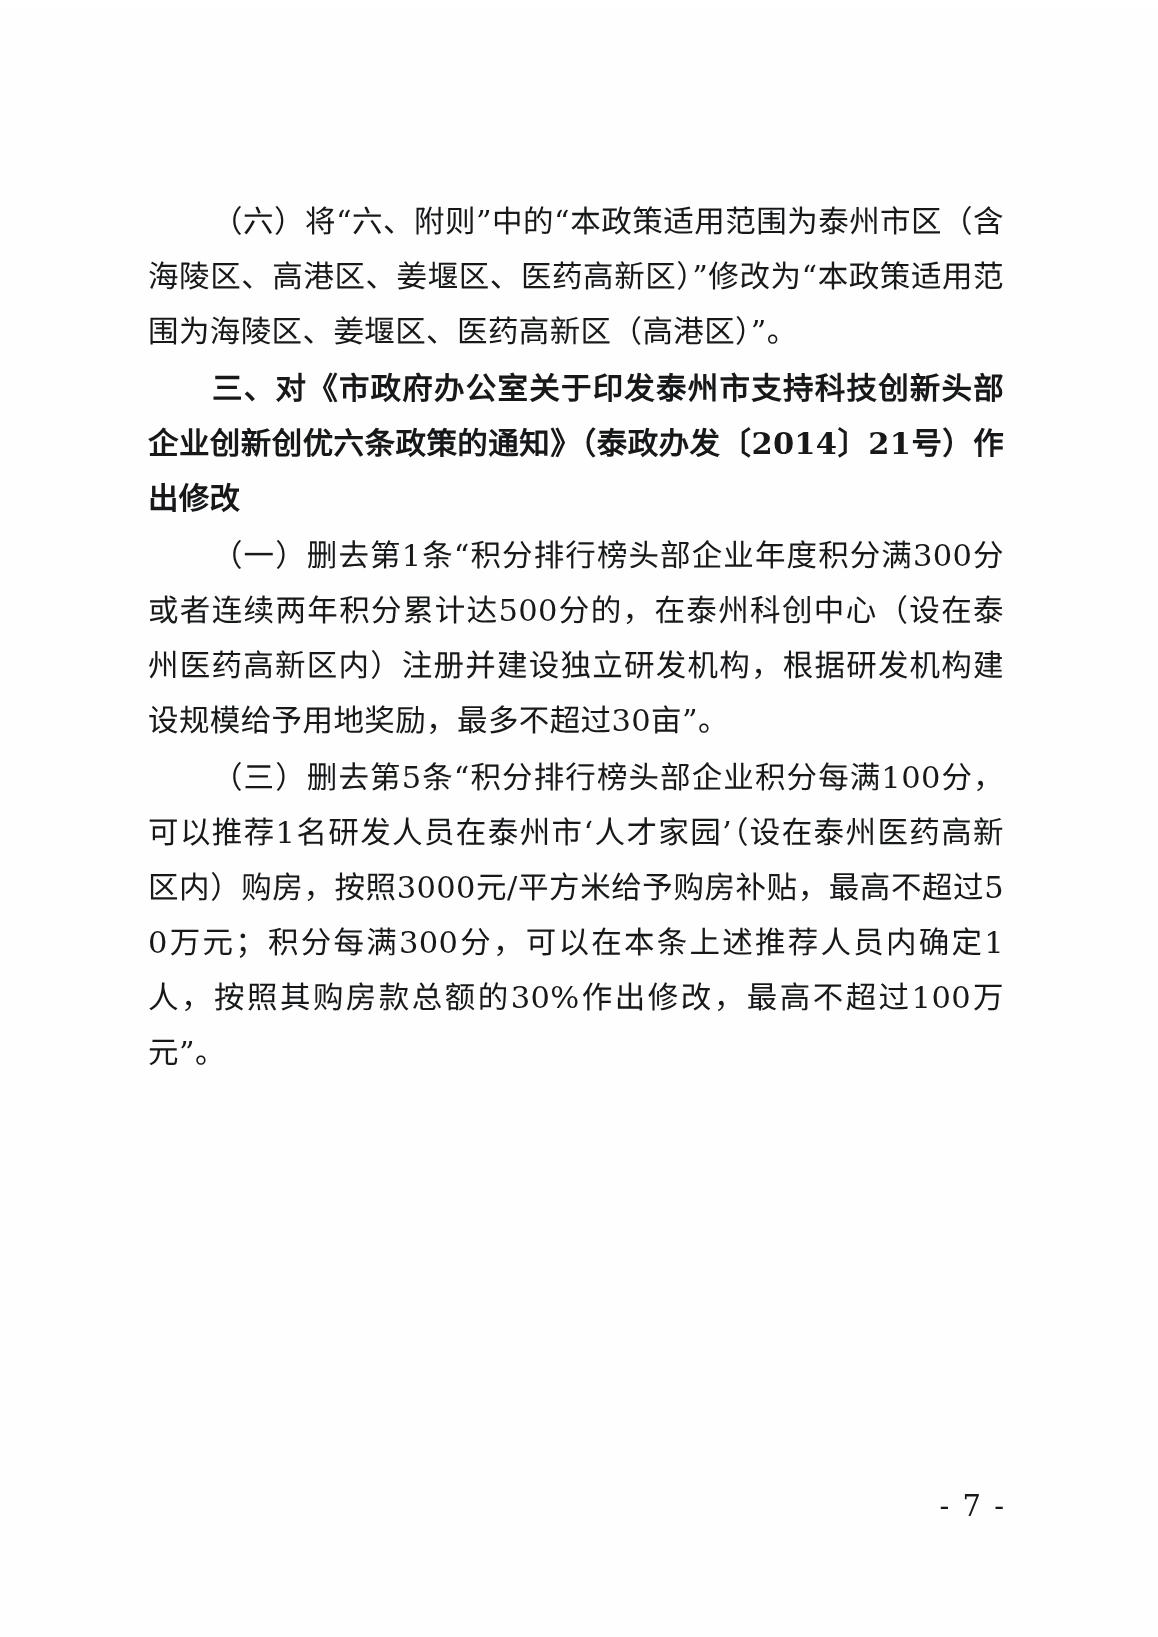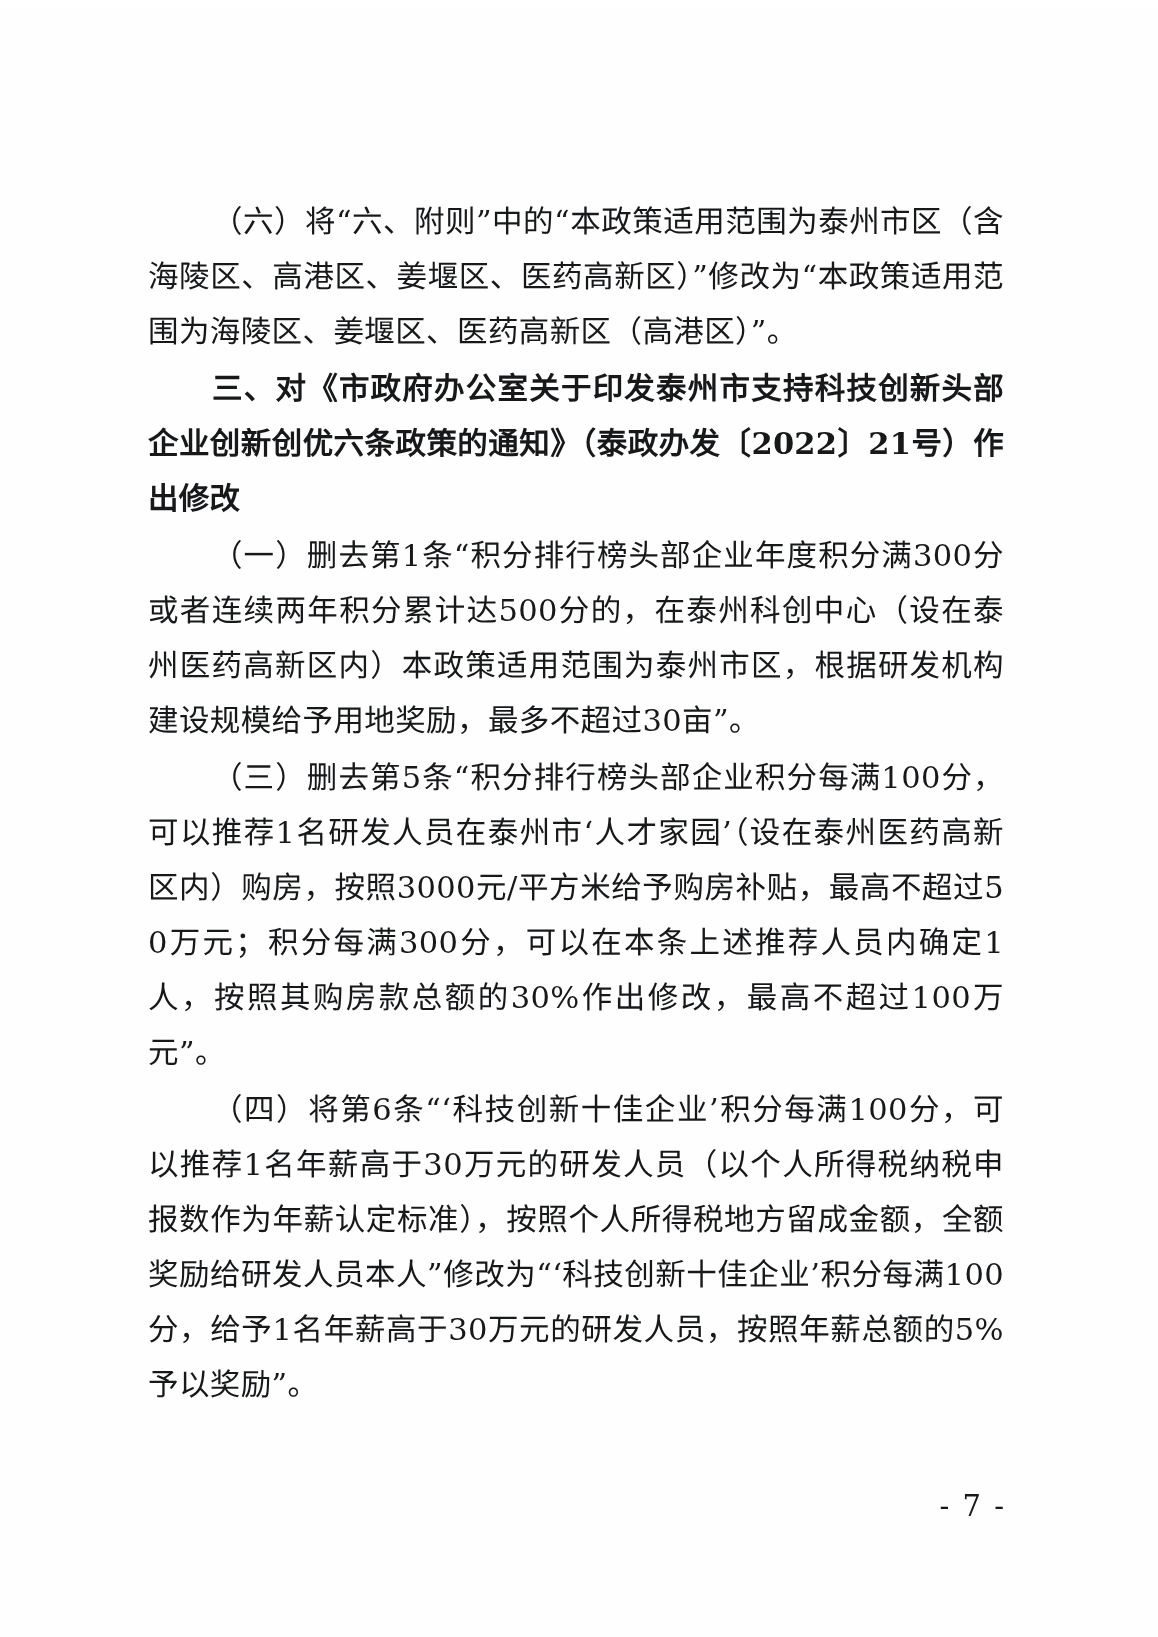--- a/index.html
+++ b/index.html
@@ -51,26 +51,25 @@
 </style>
 </head>
 <body>
 
 <div class="page">
 
   <div class="content">
 
     <p class="para">（六）将“六、附则”中的“本政策适用范围为泰州市区（含海陵区、高港区、姜堰区、医药高新区）”修改为“本政策适用范围为海陵区、姜堰区、医药高新区（高港区）”。</p>
 
-    <p class="para heading">三、对《市政府办公室关于印发泰州市支持科技创新头部企业创新创优六条政策的通知》（泰政办发〔2022〕21号）作出修改</p>
+    <p class="para heading">三、对《市政府办公室关于印发泰州市支持科技创新头部企业创新创优六条政策的通知》（泰政办发〔2014〕21号）作出修改</p>
 
-    <p class="para">（一）删去第1条“积分排行榜头部企业年度积分满300分或者连续两年积分累计达500分的，在泰州科创中心（设在泰州医药高新区内）本政策适用范围为泰州市区，根据研发机构建设规模给予用地奖励，最多不超过30亩”。</p>
+    <p class="para">（一）删去第1条“积分排行榜头部企业年度积分满300分或者连续两年积分累计达500分的，在泰州科创中心（设在泰州医药高新区内）注册并建设独立研发机构，根据研发机构建设规模给予用地奖励，最多不超过30亩”。</p>
 
 
     <p class="para">（三）删去第5条“积分排行榜头部企业积分每满100分，可以推荐1名研发人员在泰州市‘人才家园’（设在泰州医药高新区内）购房，按照3000元/平方米给予购房补贴，最高不超过50万元；积分每满300分，可以在本条上述推荐人员内确定1人，按照其购房款总额的30%作出修改，最高不超过100万元”。</p>
 
-    <p class="para">（四）将第6条“‘科技创新十佳企业’积分每满100分，可以推荐1名年薪高于30万元的研发人员（以个人所得税纳税申报数作为年薪认定标准），按照个人所得税地方留成金额，全额奖励给研发人员本人”修改为“‘科技创新十佳企业’积分每满100分，给予1名年薪高于30万元的研发人员，按照年薪总额的5%予以奖励”。</p>
 
   </div>
 
   <div class="page-number">- 7 -</div>
 
 </div>
 
 </body></html>

